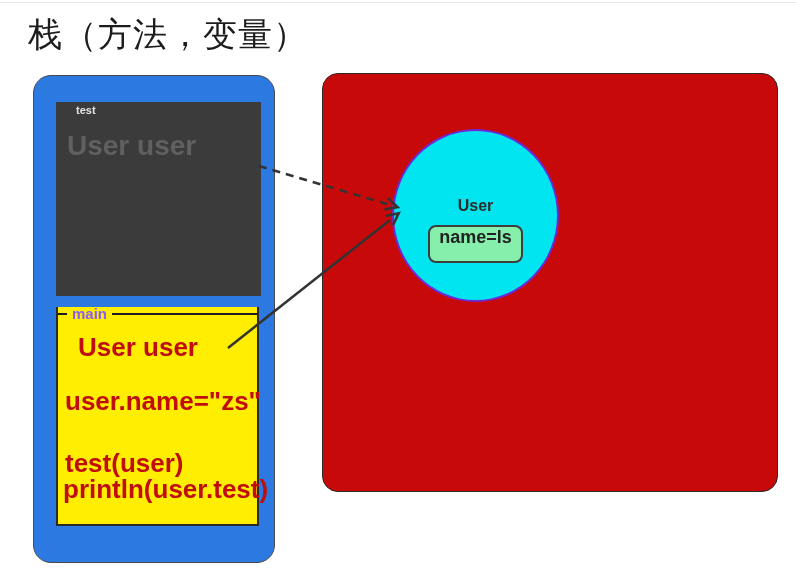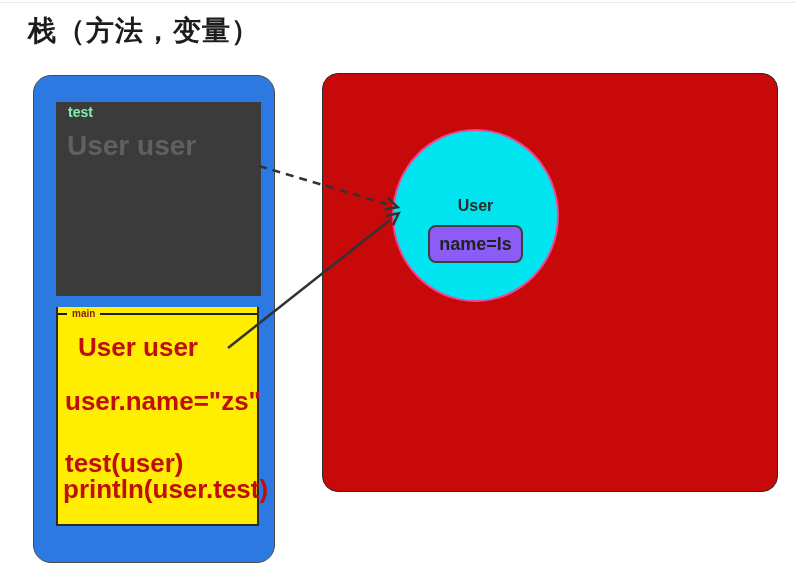--- a/index.html
+++ b/index.html
@@ -3,79 +3,79 @@
 <meta charset="utf-8">
 <style>
   html,body{margin:0;padding:0;background:#ffffff;}
   .canvas{
     position:relative;width:796px;height:579px;overflow:hidden;
     font-family:"Liberation Sans","DejaVu Sans",sans-serif;background:#ffffff;
   }
   .top-rule{position:absolute;top:2px;left:0;width:796px;height:1px;background:#e8e8e8;}
   .title{
     position:absolute;left:28px;top:12px;margin:0;
-    font-size:28px;font-weight:bold;color:#1c1c1c;letter-spacing:1px;white-space:nowrap;
+    font-size:34px;font-weight:normal;color:#1c1c1c;letter-spacing:1px;white-space:nowrap;
   }
   
   .stack-box{
     position:absolute;left:33px;top:75px;width:242px;height:488px;
     background:#2b79e1;border:1px solid #4a4a4a;border-radius:18px;box-sizing:border-box;
   }
   .test-frame{
     position:absolute;left:22px;top:26px;width:205px;height:194px;
     background:#3b3b3b;
   }
   .test-label{
-    position:absolute;left:12px;top:2px;
-    font-size:14px;font-weight:bold;color:#86efac;
+    position:absolute;left:20px;top:2px;
+    font-size:11px;font-weight:bold;color:#e5e5e5;
   }
   .test-var{
     position:absolute;left:11px;top:28px;white-space:nowrap;
     font-size:28px;font-weight:bold;color:#606060;
   }
   .main-frame{
     position:absolute;left:22px;top:231px;width:203px;height:219px;
     background:#ffee00;border:2px solid #2a2a2a;border-top:none;box-sizing:border-box;
   }
   .legend{
     position:absolute;left:0;top:-2px;width:100%;
     display:flex;align-items:center;height:18px;
   }
   .seg{height:2.5px;background:#1d1d1d;}
   .seg-short{width:9px;}
   .seg-long{flex:1;}
   .legend-text{
-    font-size:10px;font-weight:bold;color:#7f1d1d;padding:0 5px;line-height:16px;
+    font-size:15px;font-weight:bold;color:#8b5cf6;padding:0 5px;line-height:16px;
   }
   .code{
     position:absolute;white-space:nowrap;
     font-size:26px;font-weight:bold;color:#c00d0d;line-height:28px;
   }
   .code.line1{left:20px;top:26px;}
   .code.line2{left:7px;top:80px;}
   .code.line3{left:7px;top:142px;}
   .code.line4{left:5px;top:168px;}
   
   .heap-box{
     position:absolute;left:322px;top:73px;width:456px;height:419px;
     background:#c80909;border:1px solid #2b2b2b;border-radius:16px;box-sizing:border-box;
   }
   .object-circle{
     position:absolute;left:392px;top:129px;width:167px;height:173px;
-    background:#00e5ef;border:2px solid #ec4899;border-radius:50%;box-sizing:border-box;
+    background:#00e5ef;border:2px solid #6d28d9;border-radius:50%;box-sizing:border-box;
     z-index:2;
   }
   .object-label{
     margin-top:66px;text-align:center;
     font-size:16px;font-weight:bold;color:#2b2b2b;
   }
   .field-box{
     margin:10px auto 0 auto;width:91px;height:34px;
-    background:#8b5cf6;border:2px solid #3d3d3d;border-radius:8px;
-    display:flex;align-items:center;justify-content:center;
+    background:#86efac;border:2px solid #3d3d3d;border-radius:8px;
+    display:flex;align-items:flex-start;justify-content:center;
   }
   .field-box span{font-size:18px;font-weight:bold;color:#222222;white-space:nowrap;}
   
   .arrows{
     position:absolute;left:0;top:0;width:796px;height:579px;
     z-index:3;pointer-events:none;
   }
 </style>
 </head>
 <body>

